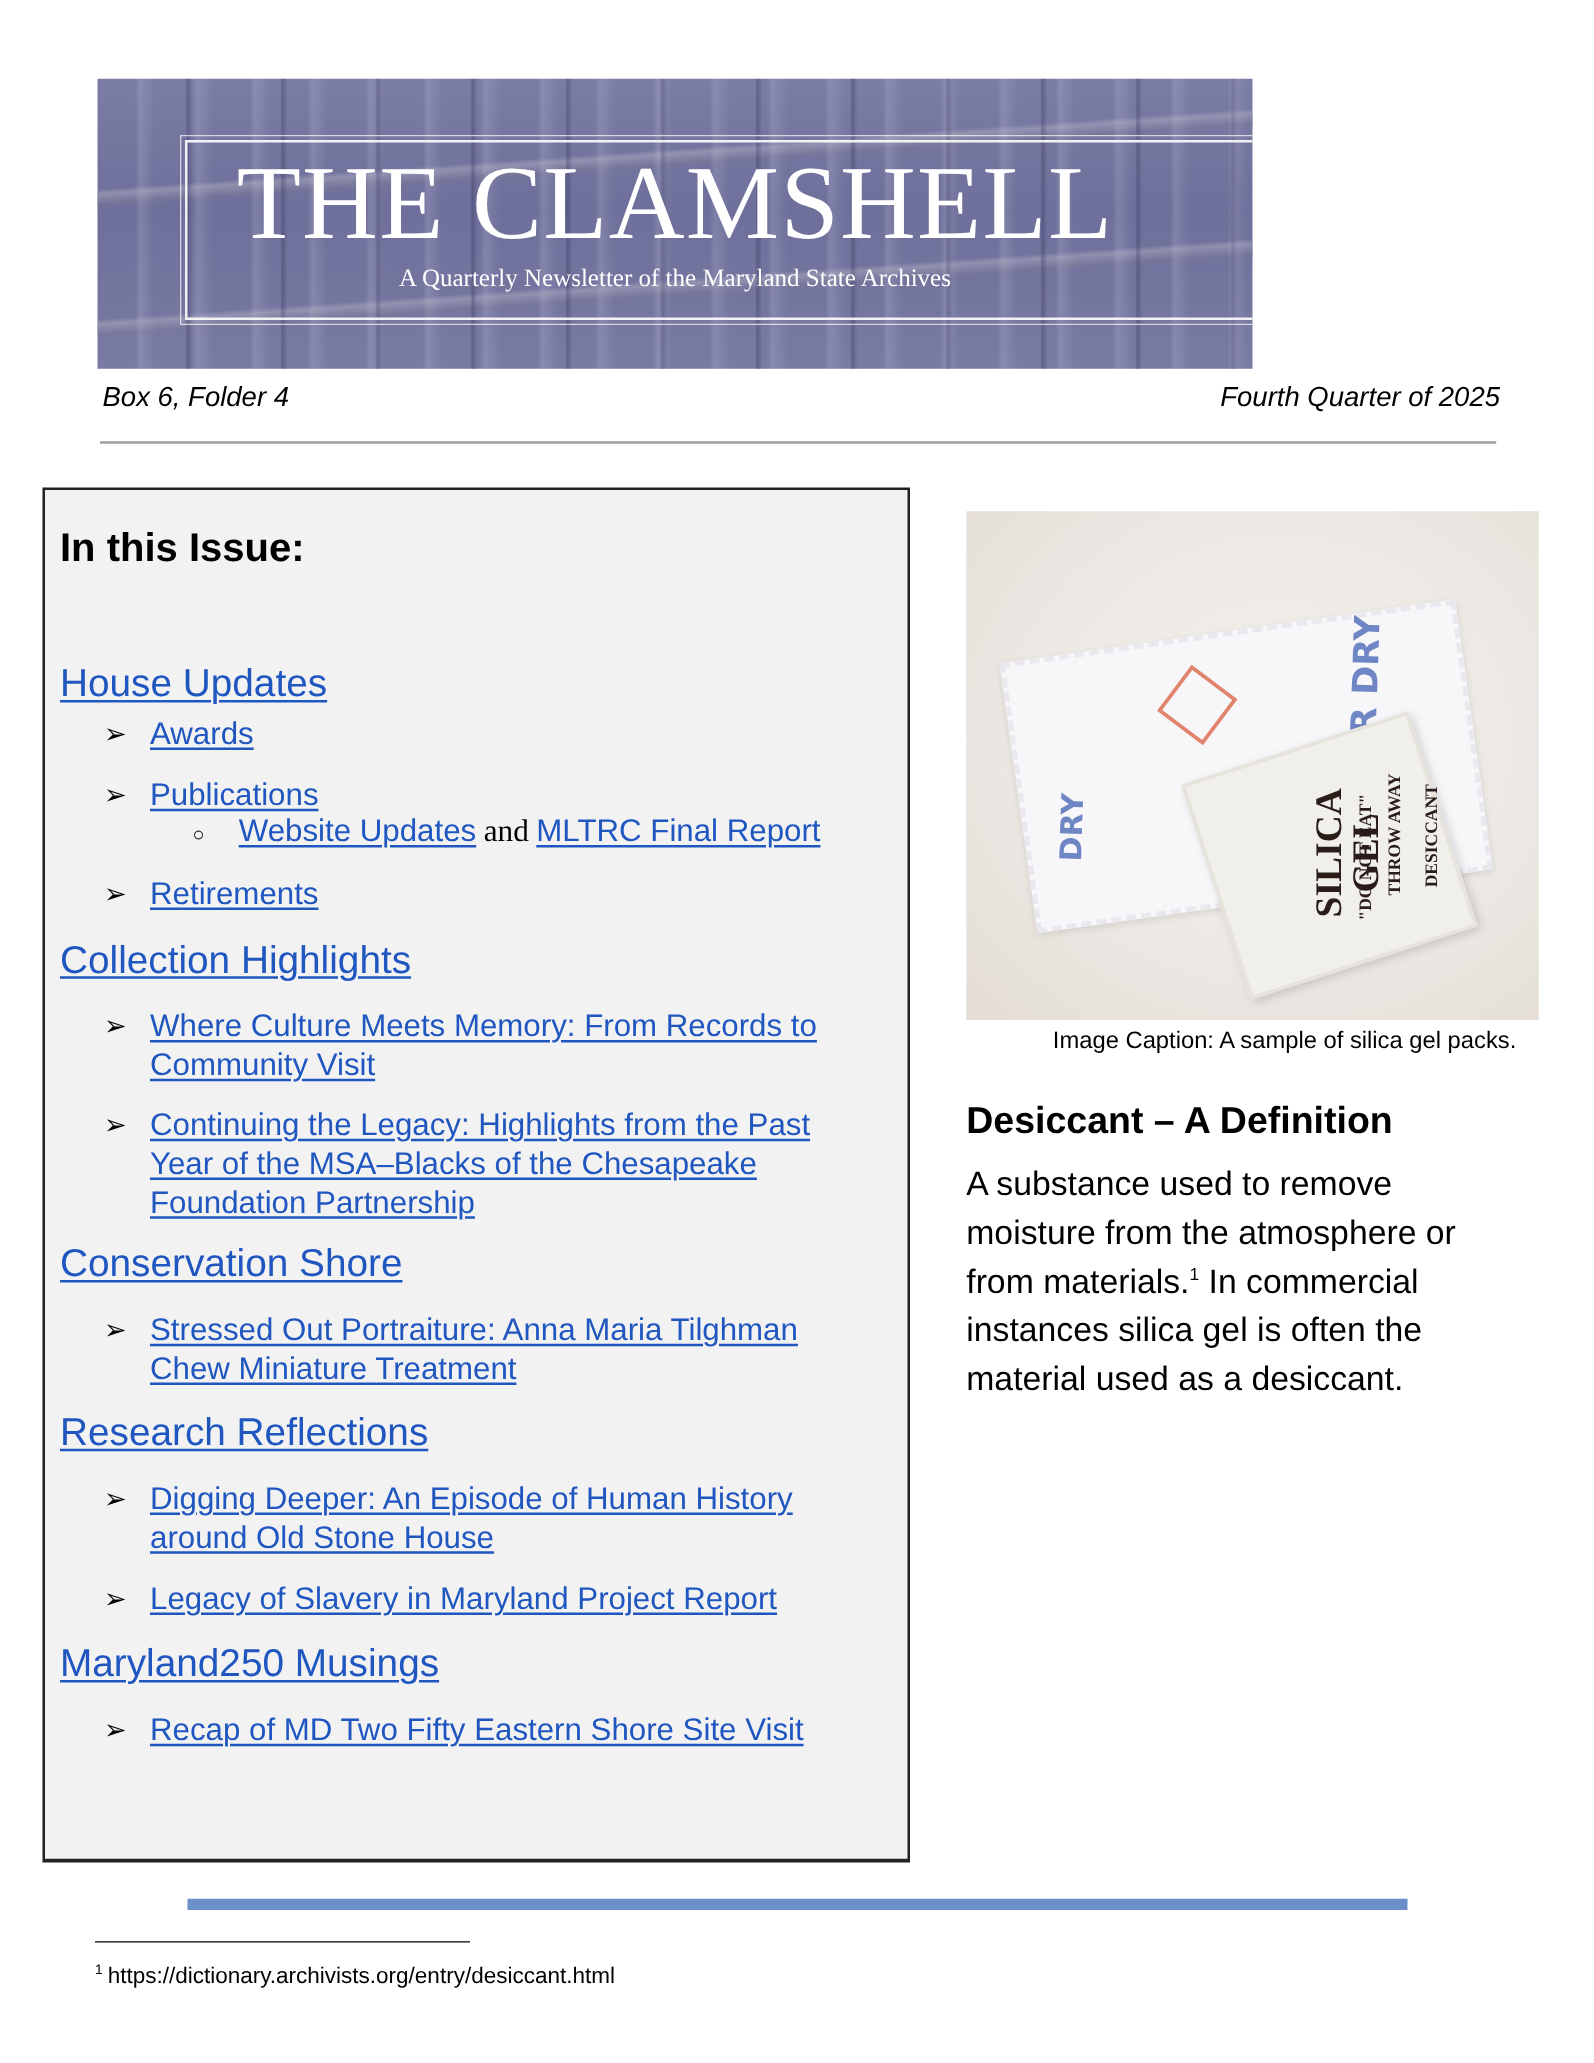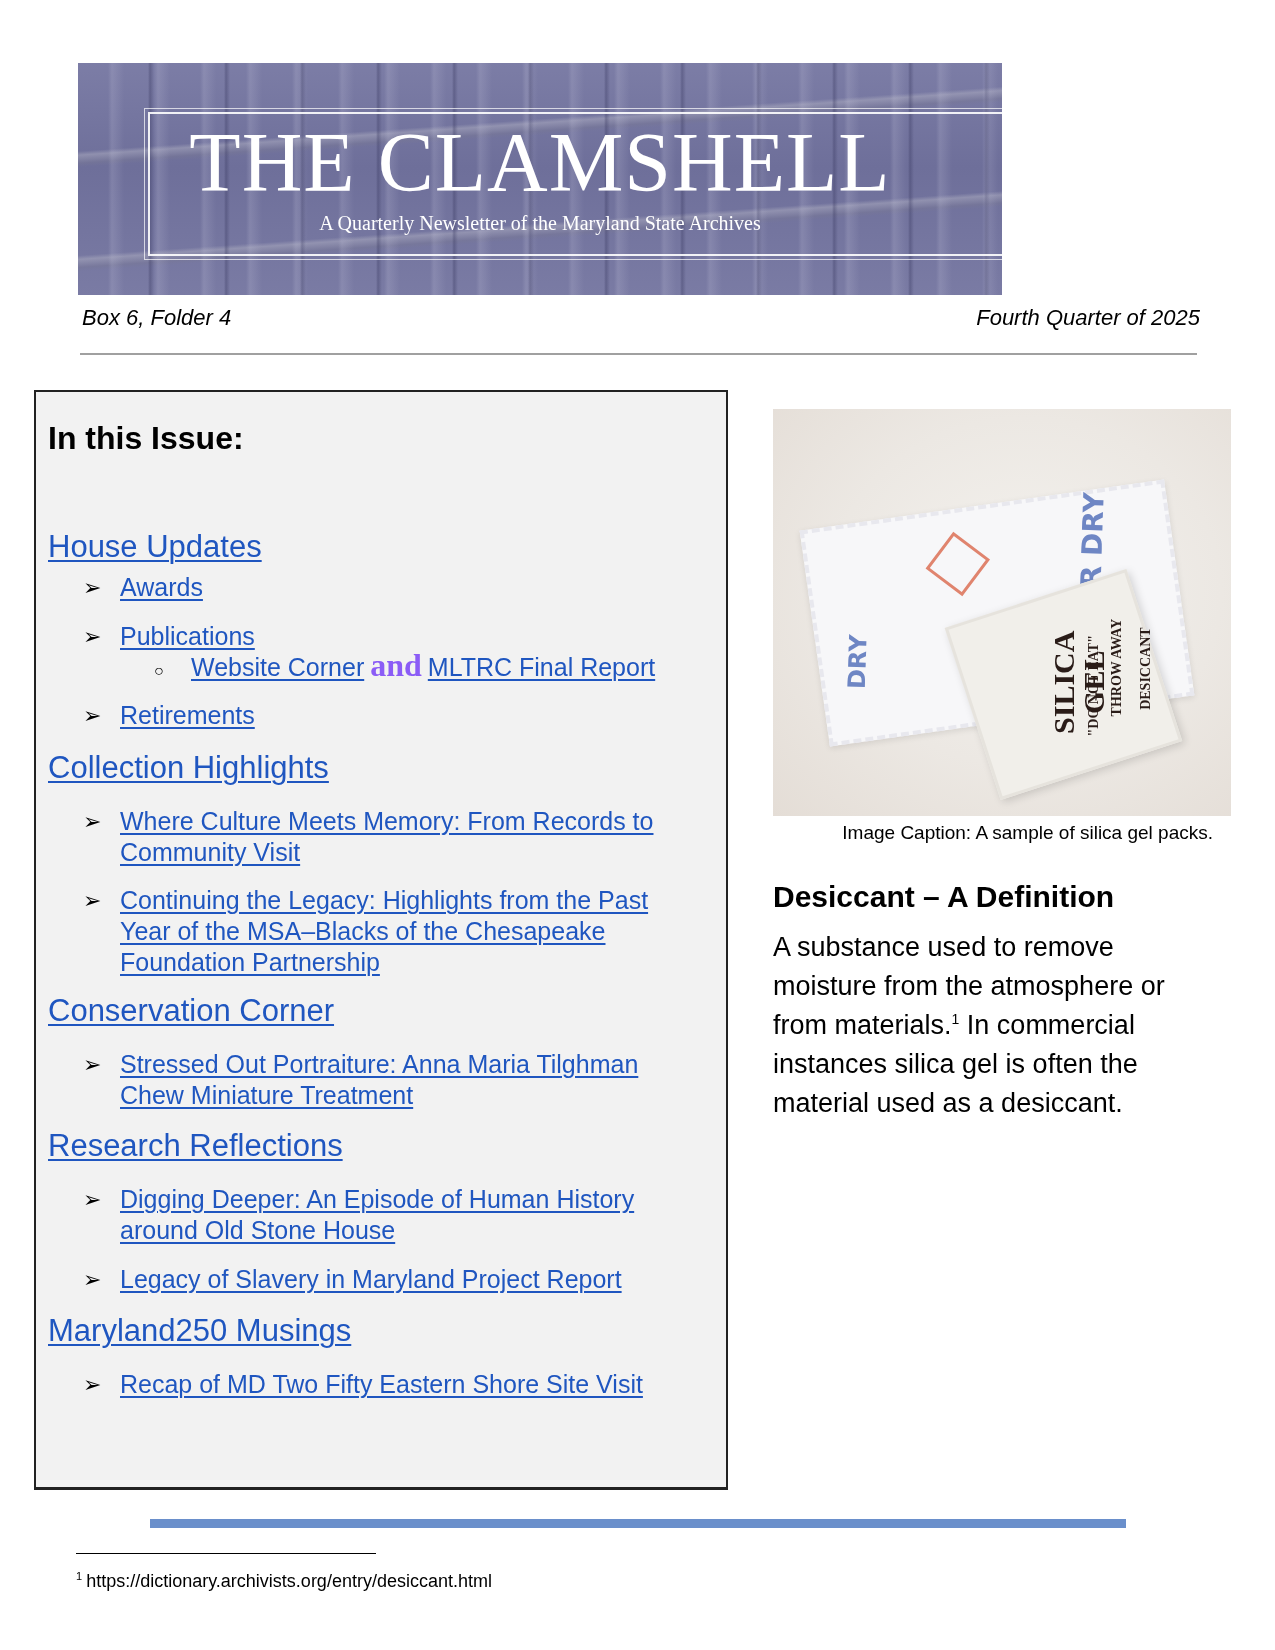--- a/index.html
+++ b/index.html
@@ -46,21 +46,21 @@
     background: #f2f2f2; border: 2px solid #222; border-bottom-width: 3px; border-right-width: 2px;
     box-sizing: border-box;
   }
   .toc-heading { position: absolute; left: 12px; top: 28px; font-size: 32px; font-weight: bold; }
   .toc a, .toc .lnk { color: #1f56c0; text-decoration: underline; text-decoration-thickness: 2px; text-underline-offset: 3px; }
   .sec { position: absolute; left: 12px; font-size: 31px; line-height: 36px; }
   .sub { position: absolute; left: 47px; width: 620px; font-size: 25px; line-height: 31px; display: flex; }
   .sub .bullet { width: 37px; flex: 0 0 37px; font-family: "DejaVu Sans", sans-serif; font-size: 22px; color: #000; }
   .subsub { position: absolute; left: 118px; font-size: 25px; line-height: 31px; display: flex; align-items: baseline; }
   .subsub .circle { width: 37px; flex: 0 0 37px; font-size: 16px; color: #000; }
-  .subsub .and { font-family: "Liberation Serif", serif; font-size: 32px; color: #8b5cf6; padding: 0 6px; font-weight: bold; }
+  .subsub .and { font-family: "Liberation Serif", serif; font-size: 25px; color: #000000; padding: 0 6px; }
 
   
   .photo {
     position: absolute; left: 773px; top: 409px; width: 458px; height: 407px;
     background: radial-gradient(ellipse at 55% 45%, #f4f2ee 0%, #ece8e3 55%, #e4ddd6 100%);
     overflow: hidden;
   }
   .pack-back {
     position: absolute; left: 40px; top: 95px; width: 360px; height: 210px;
     background: #f7f7f9; transform: rotate(-8deg);
@@ -111,21 +111,21 @@
   <div class="sub" style="top:180px">
     <span class="bullet">➢</span>
     <a class="lnk">Awards</a>
   </div>
   <div class="sub" style="top:229px">
     <span class="bullet">➢</span>
     <a class="lnk">Publications</a>
   </div>
   <div class="subsub" style="top:258px">
     <span class="circle">○</span>
-    <a class="lnk">Website Corner</a>
+    <a class="lnk">Website Updates</a>
     <span class="and">and</span>
     <a class="lnk">MLTRC Final Report</a>
   </div>
   <div class="sub" style="top:308px">
     <span class="bullet">➢</span>
     <a class="lnk">Retirements</a>
   </div>
 
   <div class="sec" style="top:358px">
     <a class="lnk">Collection Highlights</a>
@@ -140,21 +140,21 @@
   <div class="sub" style="top:493px">
     <span class="bullet">➢</span>
     <div>
       <a class="lnk">Continuing the Legacy: Highlights from the Past</a><br>
       <a class="lnk">Year of the MSA–Blacks of the Chesapeake</a><br>
       <a class="lnk">Foundation Partnership</a>
     </div>
   </div>
 
   <div class="sec" style="top:601px">
-    <a class="lnk">Conservation Corner</a>
+    <a class="lnk">Conservation Shore</a>
   </div>
   <div class="sub" style="top:657px">
     <span class="bullet">➢</span>
     <div>
       <a class="lnk">Stressed Out Portraiture: Anna Maria Tilghman</a><br>
       <a class="lnk">Chew Miniature Treatment</a>
     </div>
   </div>
 
   <div class="sec" style="top:736px">

